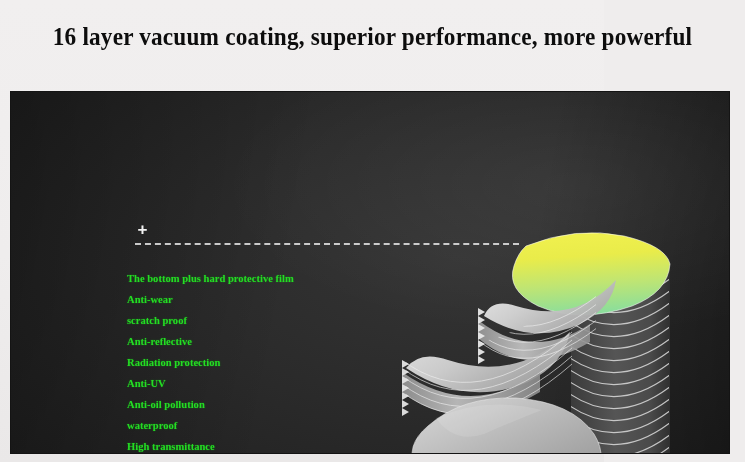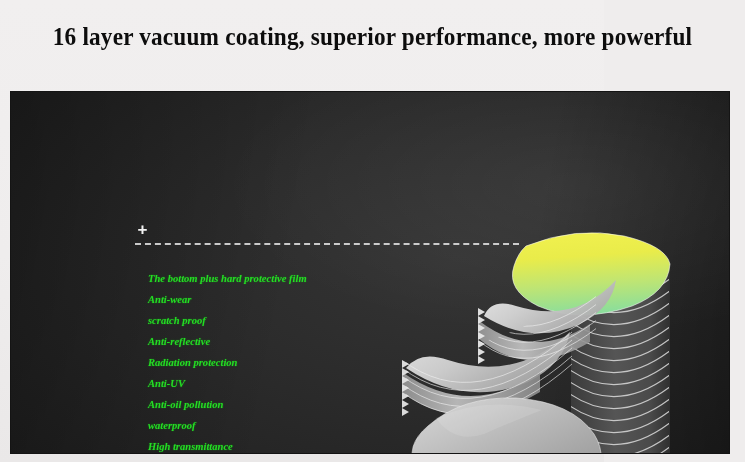--- a/index.html
+++ b/index.html
@@ -94,25 +94,24 @@
   #dashed-rule-top {
     left: 124px;
     top: 151px;
     width: 384px;
     z-index: 6;
   }
 
   
   #feature-list {
     position: absolute;
-    left: 137px;
+    left: 116px;
     top: 176px;
     width: 250px;
     z-index: 7;
-    font-style: italic;
   }
   .feature-item {
     font-family: "Liberation Serif", "DejaVu Serif", serif;
     font-weight: bold;
     font-size: 11px;
     line-height: 21px;
     color: #24dd24;
     white-space: nowrap;
     text-shadow: 0 0 2px rgba(20,200,20,0.45);
     transform: scaleX(0.96);

